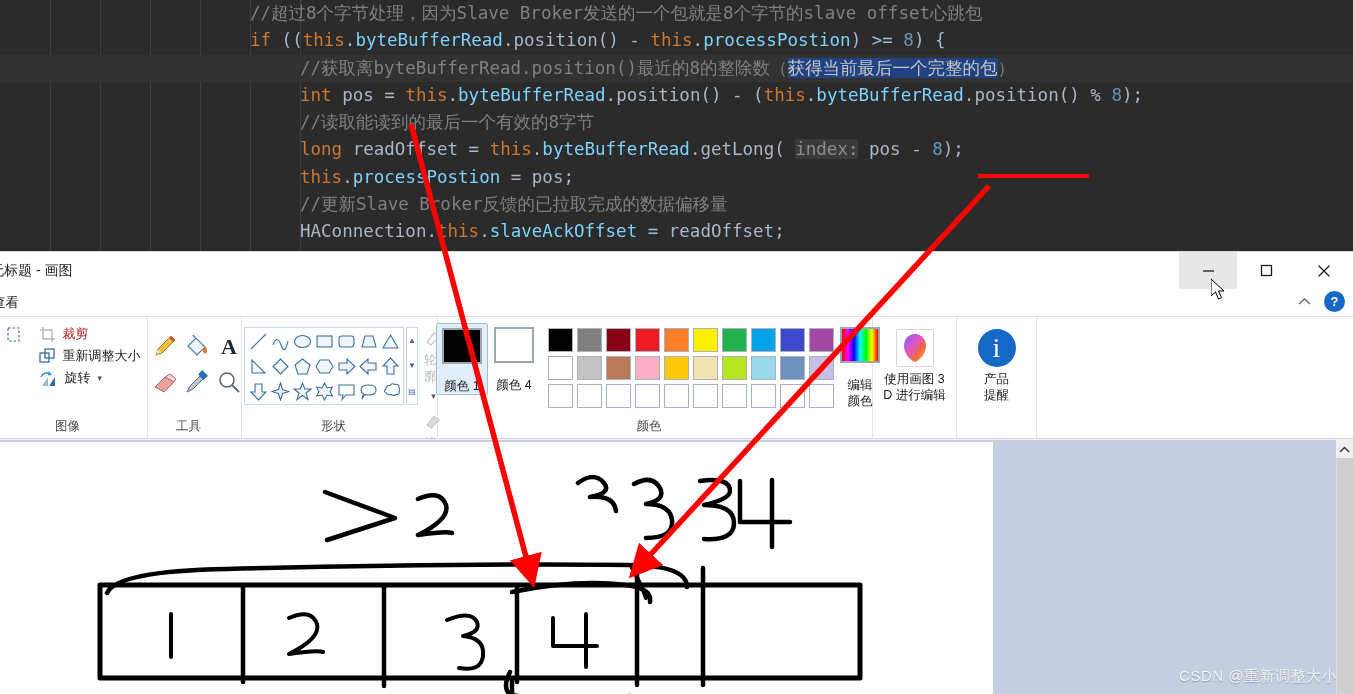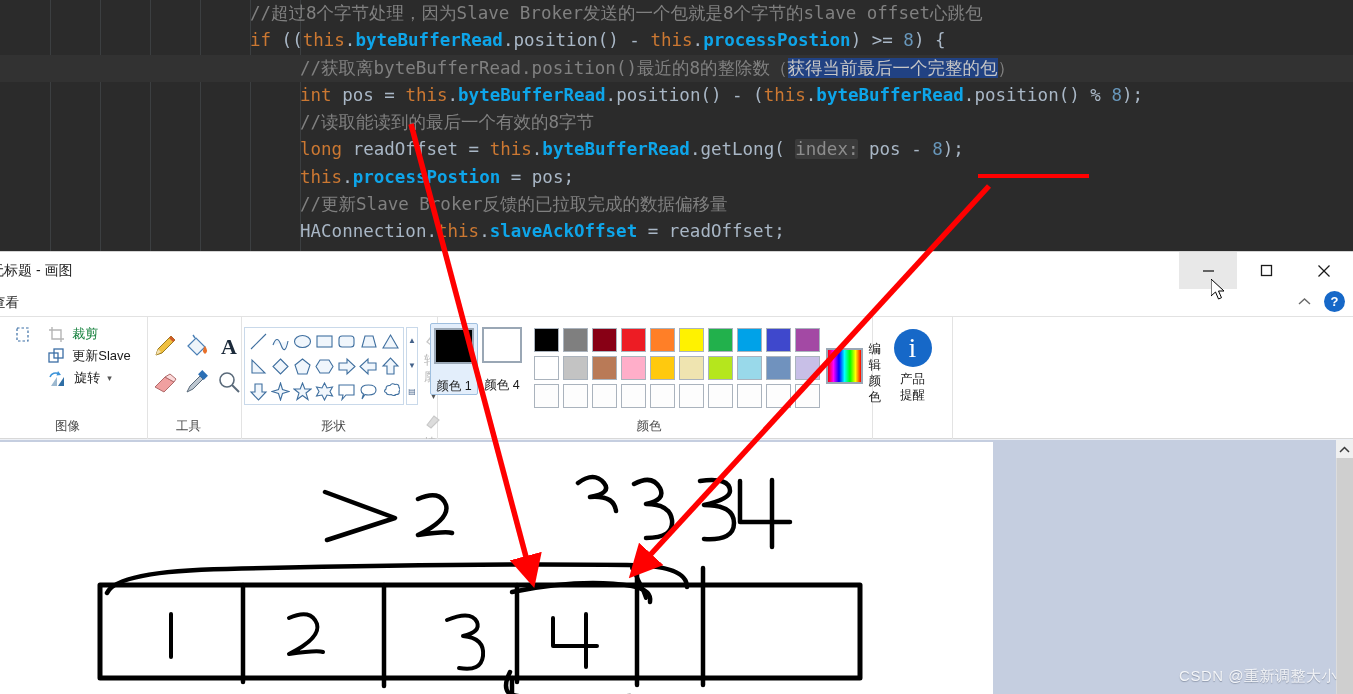--- a/index.html
+++ b/index.html
@@ -20,21 +20,21 @@
     position: absolute; top: 0; bottom: 0; width: 1px; background: #3c3f41;
   }
   .code-lines {
     position: absolute; left: 0; top: 0; right: 0;
     font-family: "DejaVu Sans Mono", "Liberation Mono", monospace;
     font-size: 17.5px; line-height: 27.3px; white-space: pre;
   }
   .cl { height: 27.3px; }
   .cl.cur { background: #323232; }
   .kw  { color: #cc7832; }
-  .fld { color: #0ea5e9; font-weight: bold; }
+  .fld { color: #7dd3fc; }
   .txt { color: #a9b7c6; }
   .num { color: #6897bb; }
   .cmt { color: #808080; }
   .hint{ color: #8c8c8c; background: #3b3b3b; border-radius: 2px; }
   .sel { background: #214283; color: #c6c6c6; }
 
   
   #paint {
     position: absolute; left: 0; top: 251px; width: 1353px; height: 443px;
     background: #ffffff; border-top: 1px solid #d4d4d4;
@@ -85,21 +85,21 @@
   .rgroup .glabel {
     position: absolute; bottom: 4px; left: 0; right: 12px; text-align: center;
     font-size: 12.5px; color: #4a4a4a;
   }
   .gbody { flex: 1; display: flex; align-items: flex-start; padding-top: 6px; }
 
   
   .g-image { width: 148px; }
   .img-col { display: flex; flex-direction: column; gap: 4px; padding-left: 16px; padding-top: 2px; }
   .img-row { display: flex; align-items: center; gap: 7px; font-size: 13px; color: #1b1b1b; }
-  .img-row.dim { color: #15803d; }
+  .img-row.dim { color: #b91c1c; }
   .caret { font-size: 9px; color: #555; }
 
   
   .g-tools { width: 94px; }
   .tools-grid {
     display: grid; grid-template-columns: repeat(3, 30px);
     grid-template-rows: repeat(2, 34px); gap: 2px;
     padding-left: 4px; padding-top: 6px; place-items: center;
   }
   .tool-ico { width: 26px; height: 26px; }
@@ -134,21 +134,21 @@
   .size-lbl { text-align: center; font-size: 13px; color: #1b1b1b; line-height: 17px; margin-top: 8px; }
 
   
   .g-colors { width: 435px; }
   .colorbtn { display: flex; flex-direction: column; align-items: center; padding-top: 4px; width: 52px; }
   .colorbtn.sel2 { background: #e3eefb; border: 1px solid #9fbfdf; border-radius: 2px; }
   .swatch-big { width: 40px; height: 36px; border: 2px solid #9aa7b5; }
   .cb-lbl { font-size: 12.5px; color: #1b1b1b; text-align: center; line-height: 16px; padding-top: 14px; }
   .palette { display: grid; grid-template-columns: repeat(10, 27px); grid-template-rows: repeat(3, 26px); gap: 2px; margin-left: 8px; margin-top: 5px; }
   .sw { width: 25px; height: 24px; border: 1px solid #aab3bd; }
-  .editcolor { margin-left: 4px; display: flex; flex-direction: row; align-items: center; padding-top: 4px; }
+  .editcolor { margin-left: 4px; display: flex; flex-direction: column; align-items: center; padding-top: 4px; }
   .rainbow { width: 40px; height: 36px; border: 2px solid #9aa7b5; }
 
   
   .g-p3d { width: 84px; }
   .g-remind { width: 80px; }
   .bigbtn { display: flex; flex-direction: column; align-items: center; padding-top: 6px; width: 100%; }
   .bigbtn .cap { font-size: 12.5px; color: #1b1b1b; text-align: center; line-height: 16px; padding-top: 4px; }
   .p3d-ico { width: 38px; height: 38px; background: #fff; border: 1px solid #d6d6d6; display: flex; align-items: center; justify-content: center; }
   .info-ico { width: 38px; height: 38px; border-radius: 50%; background: #1668c8; color: #fff;
     font-family: "Liberation Serif", serif; font-size: 28px; display: flex; align-items: center; justify-content: center; }
@@ -247,21 +247,21 @@
                 <path d="M4 1 V13 H16" fill="none" stroke="#b5b5b5" stroke-width="1.4"></path>
                 <path d="M1 4 H13 V16" fill="none" stroke="#b5b5b5" stroke-width="1.4"></path>
               </svg>
               <span>裁剪</span>
             </div>
             <div class="img-row">
               <svg class="ico" width="17" height="17" viewBox="0 0 17 17">
                 <rect x="1" y="5" width="9" height="9" fill="#fff" stroke="#3b6ea5" stroke-width="1.3"></rect>
                 <rect x="6" y="1" width="9" height="9" fill="none" stroke="#3b6ea5" stroke-width="1.3"></rect>
               </svg>
-              <span>更新Slave</span>
+              <span>重新调整大小</span>
             </div>
             <div class="img-row">
               <svg class="ico" width="19" height="17" viewBox="0 0 19 17">
                 <path d="M2 7 a6 6 0 0 1 9 -3" fill="none" stroke="#3b93d9" stroke-width="1.5"></path>
                 <polygon points="10,1 13,5 8.5,5.5" fill="#3b93d9"></polygon>
                 <polygon points="3,16 9,16 9,7" fill="#9db9d0"></polygon>
                 <polygon points="10,16 16,16 16,7" fill="#2f6ea5"></polygon>
               </svg>
               <span>旋转</span>
               <span class="caret">▾</span>
@@ -448,20 +448,43 @@
             <div class="rainbow" style="background:linear-gradient(90deg,#ff0000,#ff00ff,#0000ff,#00ffff,#00ff00,#ffff00,#ff0000)"></div>
             <div class="cb-lbl">
               <span>编辑</span><br>
               <span>颜色</span>
             </div>
           </div>
         </div>
         <div class="glabel">颜色</div>
       </div>
 
+      <div class="rgroup g-p3d">
+        <div class="gbody" style="width:100%">
+          <div class="bigbtn">
+            <div class="p3d-ico">
+              <svg width="26" height="30" viewBox="0 0 26 30">
+                <defs>
+                    <linearGradient id="p3dg" x1="0" y1="0" x2="1" y2="1">
+                  <stop offset="0%" stop-color="#7b61ff"></stop>
+                      <stop offset="40%" stop-color="#e055c8"></stop>
+                  <stop offset="70%" stop-color="#f06a3a"></stop>
+                      <stop offset="100%" stop-color="#ffd33a"></stop>
+                </linearGradient>
+                  </defs>
+                <path d="M13 1 C20 1 24 7 24 13 C24 21 17 28 13 29 C9 28 2 21 2 13 C2 7 6 1 13 1 Z" fill="url(#p3dg)"></path>
+              </svg>
+            </div>
+            <div class="cap">
+              <span>使用画图 3</span><br>
+              <span>D 进行编辑</span>
+            </div>
+          </div>
+        </div>
+      </div>
 
       <div class="rgroup g-remind" style="border-right:1px solid #e3e3e3">
         <div class="gbody" style="width:100%">
           <div class="bigbtn">
             <div class="info-ico">i</div>
             <div class="cap">
               <span>产品</span><br>
               <span>提醒</span>
             </div>
           </div>

